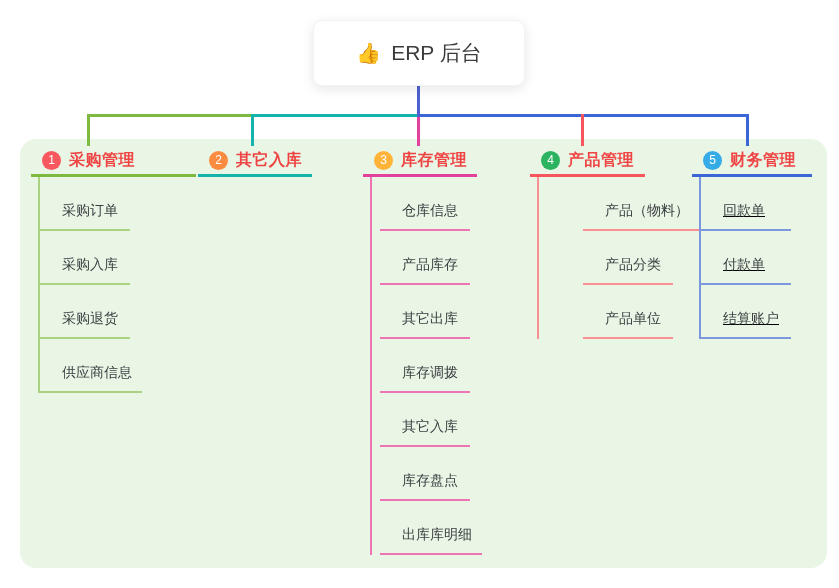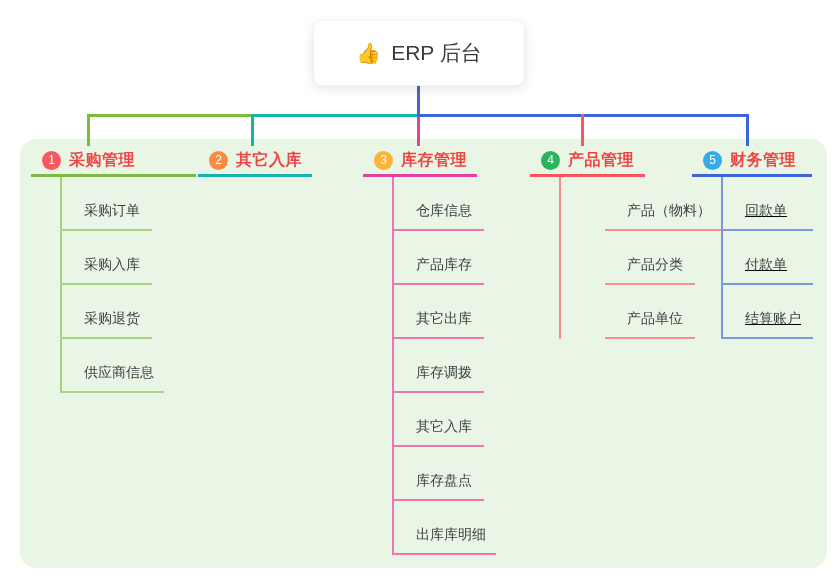--- a/index.html
+++ b/index.html
@@ -19,21 +19,21 @@
   .seg{position:absolute;}
 
   
   .branch-header{position:absolute;top:146px;height:28px;border-bottom:3px solid var(--main);
     display:flex;align-items:center;cursor:pointer;}
   .badge{width:19px;height:19px;border-radius:50%;background:var(--badge);color:#ffffff;
     font-size:12px;line-height:19px;text-align:center;margin:0 8px 0 11px;flex:0 0 auto;}
   .branch-title{font-size:16px;font-weight:700;color:#ef4444;white-space:nowrap;letter-spacing:0.5px;}
 
   
-  .branch-items{position:absolute;top:177px;border-left:2px solid var(--sub);margin-left:22px;}
+  .branch-items{position:absolute;top:177px;border-left:2px solid var(--sub);}
   .item{height:43px;padding:0 10px 9px 22px;border-bottom:2px solid var(--sub);
     width:fit-content;min-width:58px;display:flex;align-items:flex-end;
     font-size:14px;color:#3c4043;white-space:nowrap;cursor:pointer;}
 </style>
 </head>
 <body>
 
 <div class="canvas">
 
   <div class="panel" style="background: rgb(234, 246, 229);"></div>
@@ -69,21 +69,21 @@
 
   <div class="branch-header" style="left: 198px; width: 114px; --main: #14b3ab; --sub: #6fccc5; --badge: #fb8b41;">
     <span class="badge">2</span>
     <span class="branch-title">其它入库</span>
   </div>
 
   <div class="branch-header" style="left: 363px; width: 114px; --main: #e2429d; --sub: #ef74b4; --badge: #ffb338;">
     <span class="badge">3</span>
     <span class="branch-title">库存管理</span>
   </div>
-  <div class="branch-items" style="left: 370px; --main: #e2429d; --sub: #ef74b4; --badge: #ffb338;">
+  <div class="branch-items" style="left: 370px; padding-left: 8px; --main: #e2429d; --sub: #ef74b4; --badge: #ffb338;">
     <div class="item">仓库信息</div>
     <div class="item">产品库存</div>
     <div class="item">其它出库</div>
     <div class="item">库存调拨</div>
     <div class="item">其它入库</div>
     <div class="item">库存盘点</div>
     <div class="item">出库库明细</div>
   </div>
 
   <div class="branch-header" style="left: 530px; width: 115px; --main: #f8555e; --sub: #f98f92; --badge: #2bb35f;">

